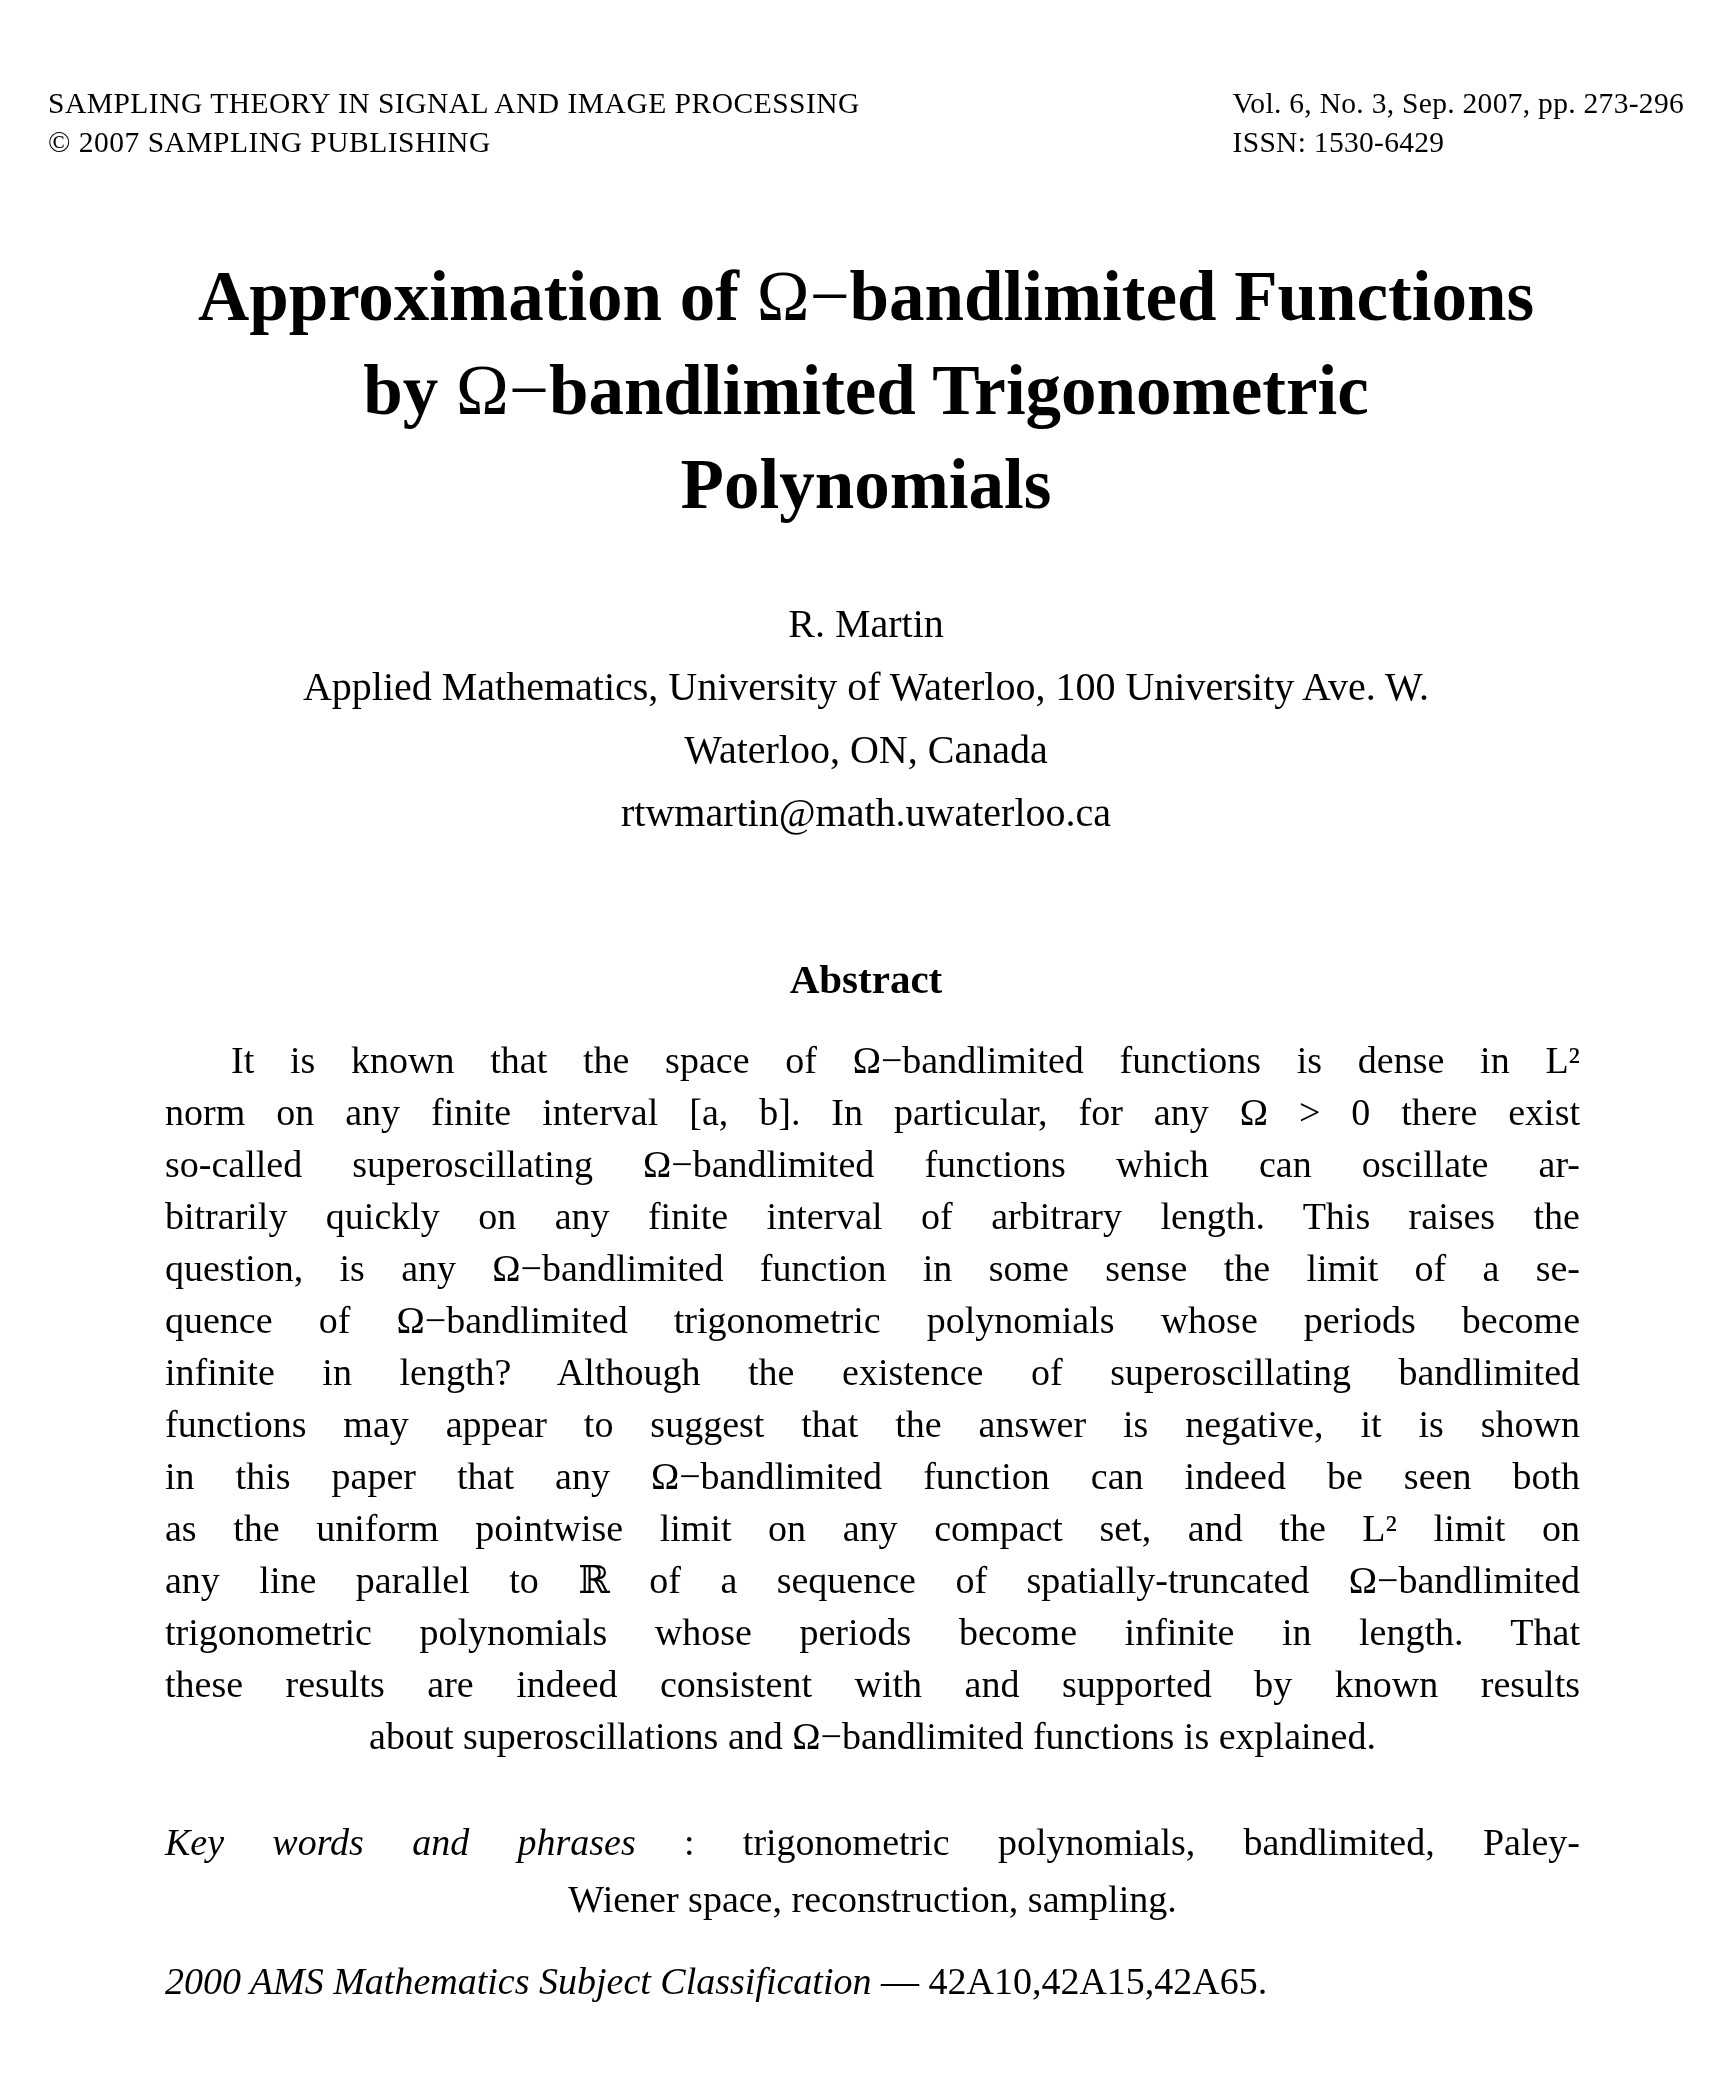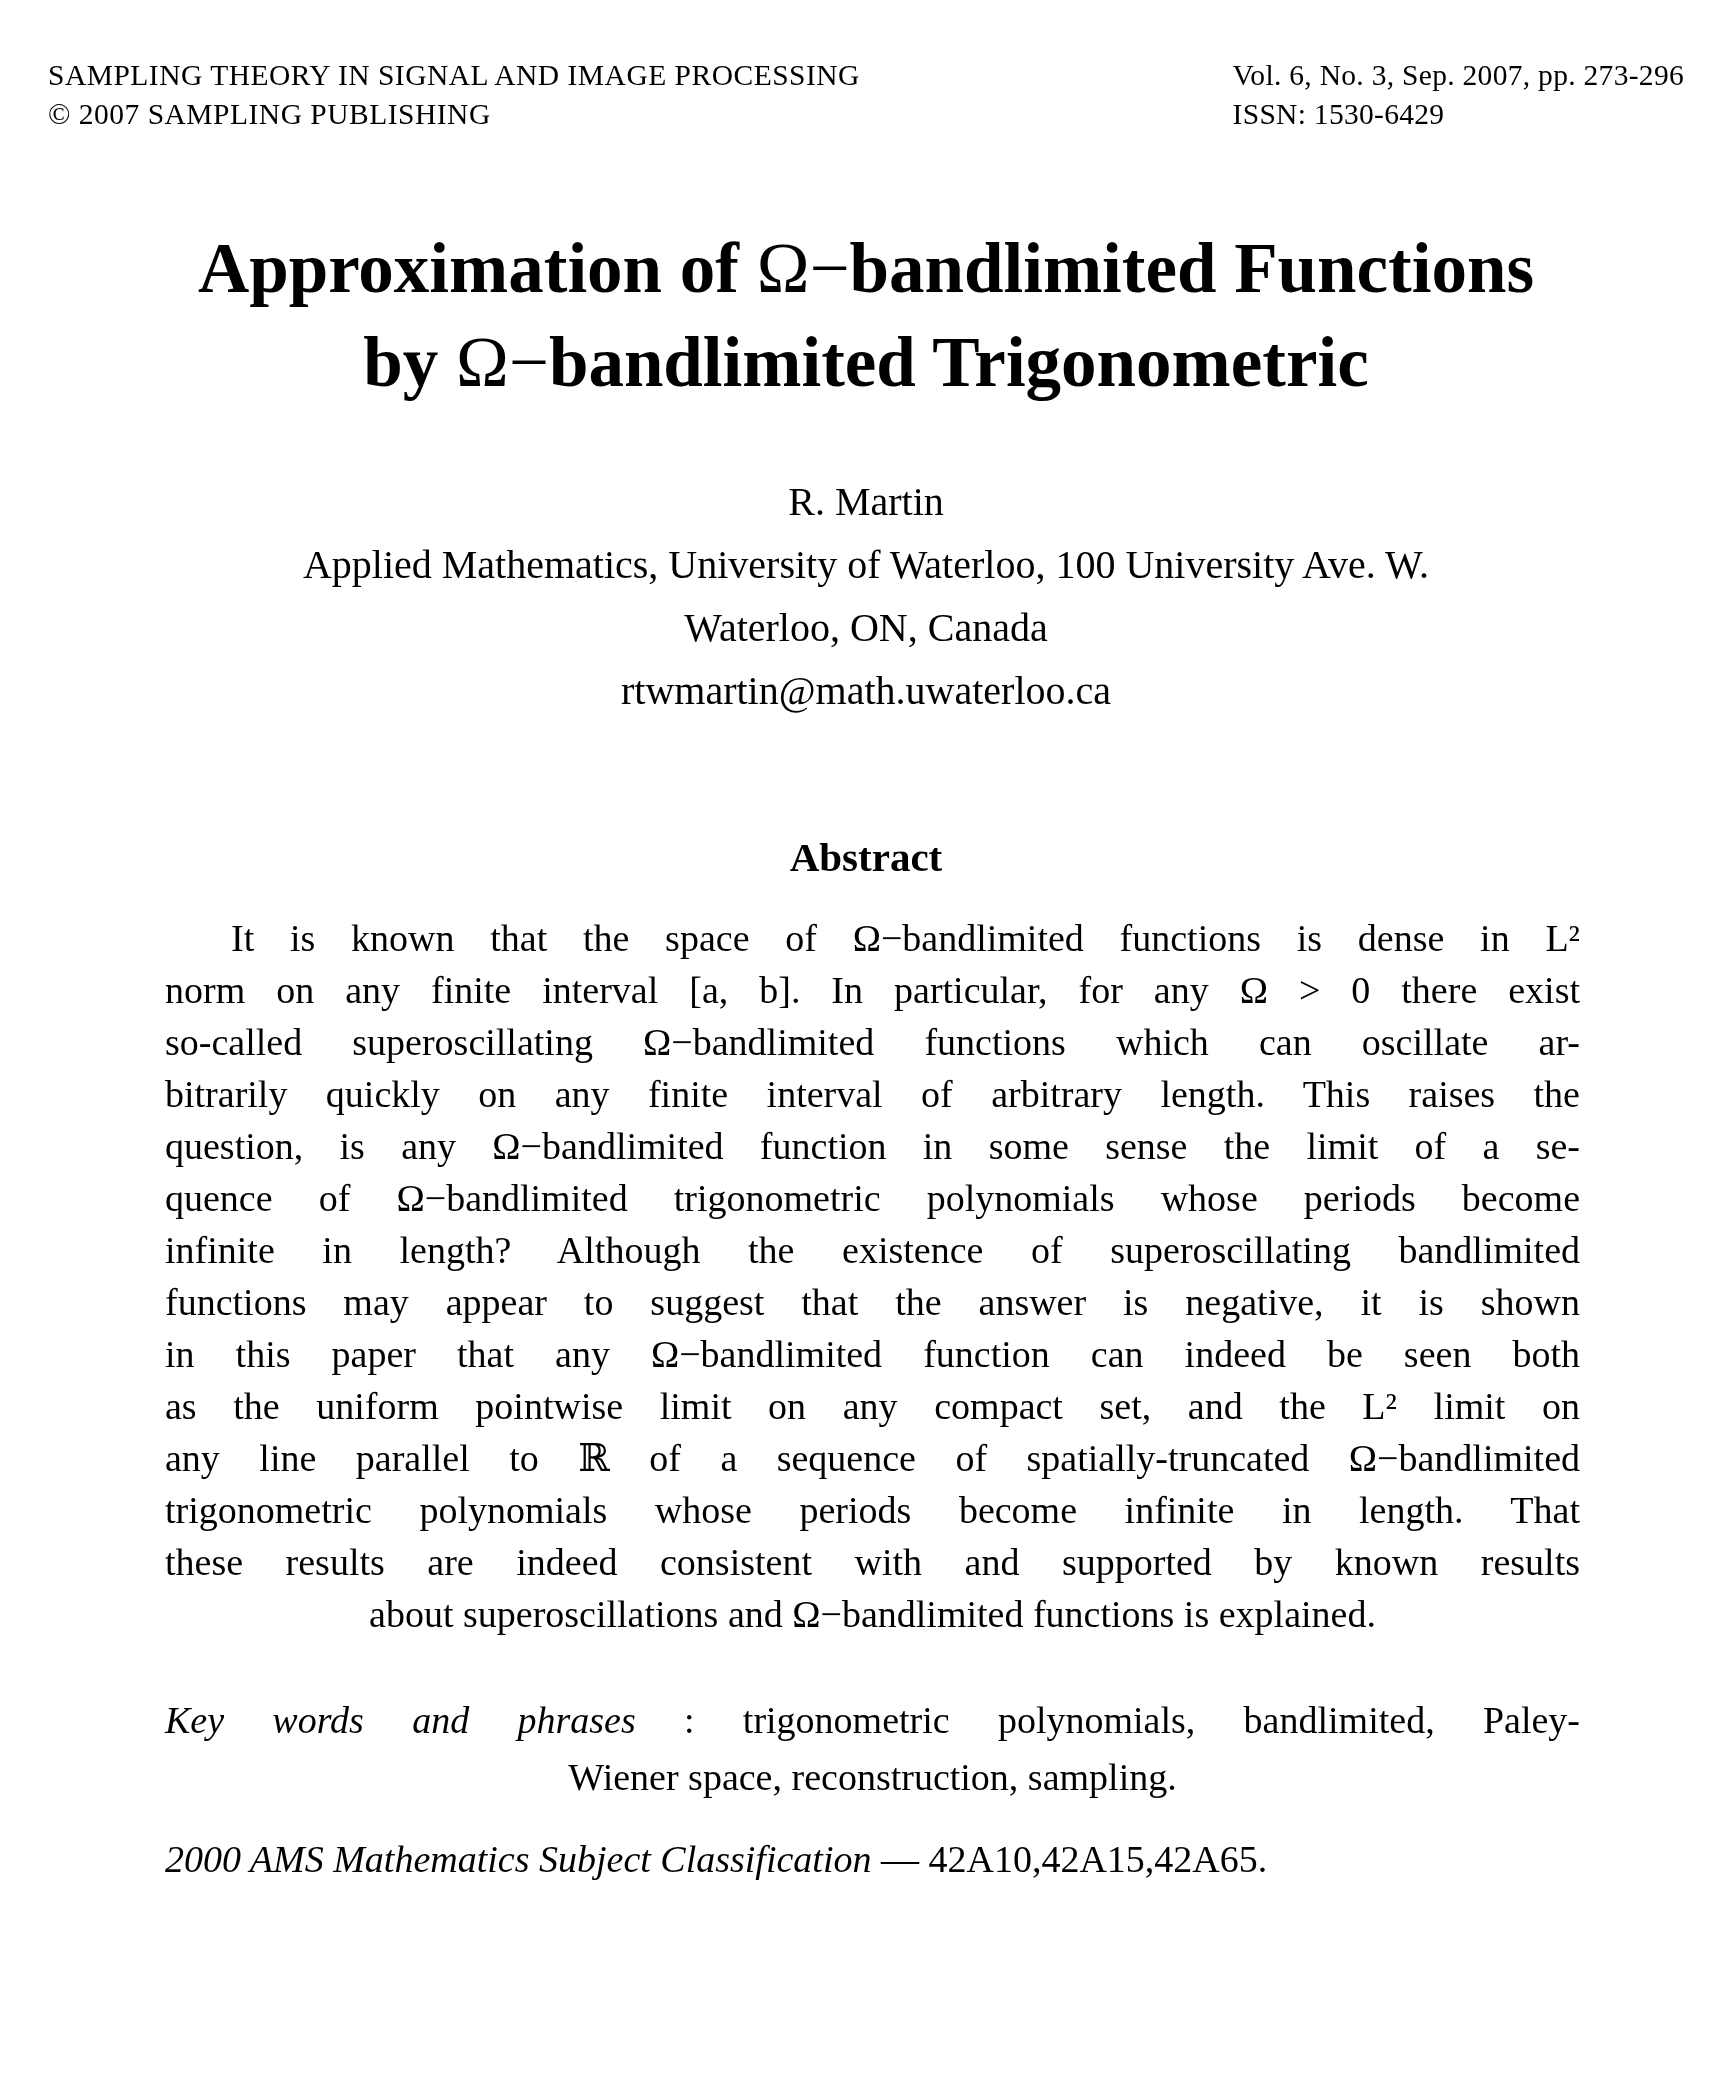--- a/index.html
+++ b/index.html
@@ -18,20 +18,21 @@
   }
   
   .hdr {
     display: flex;
     justify-content: space-between;
     align-items: flex-start;
     padding: 56px 48px 0 48px;
     font-size: 29.5px;
     line-height: 39px;
     letter-spacing: 0.5px;
+    margin-top: 28px;
   }
   .hdr-r { text-align: left; letter-spacing: 0.3px; }
   
   .title {
     margin: 87px 52px 12px 52px;
     text-align: center;
     font-weight: 700;
     font-size: 71px;
     line-height: 94px;
   }
@@ -85,20 +86,21 @@
     </div>
     <div class="hdr-r">
       <div>Vol. 6, No. 3, Sep. 2007, pp. 273-296</div>
       <div>ISSN: 1530-6429</div>
     </div>
   </div>
 
   <div class="title">
     <div class="t-line"><span>Approximation of </span><span class="mm">Ω−</span><span>bandlimited Functions</span></div>
     <div class="t-line"><span>by </span><span class="mm">Ω−</span><span>bandlimited Trigonometric</span></div>
+    <div class="t-line"><span>Polynomials</span></div>
   </div>
 
   <div class="author">
     <div>R. Martin</div>
     <div>Applied Mathematics, University of Waterloo, 100 University Ave. W.</div>
     <div>Waterloo, ON, Canada</div>
     <div>rtwmartin@math.uwaterloo.ca</div>
   </div>
 
   <div class="abs-head">Abstract</div>

